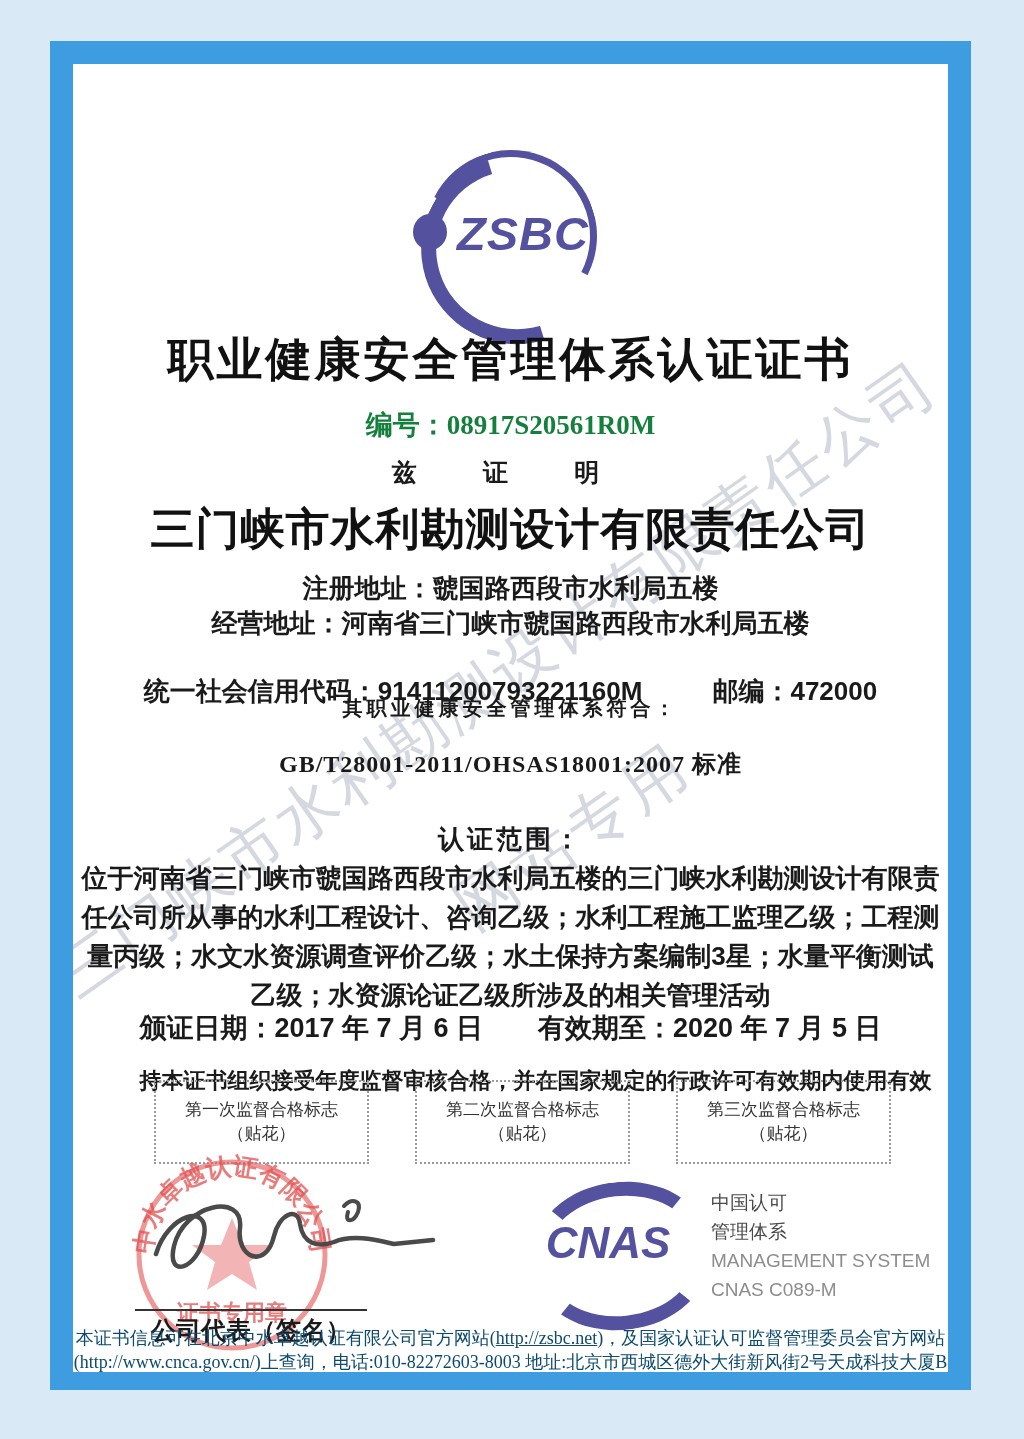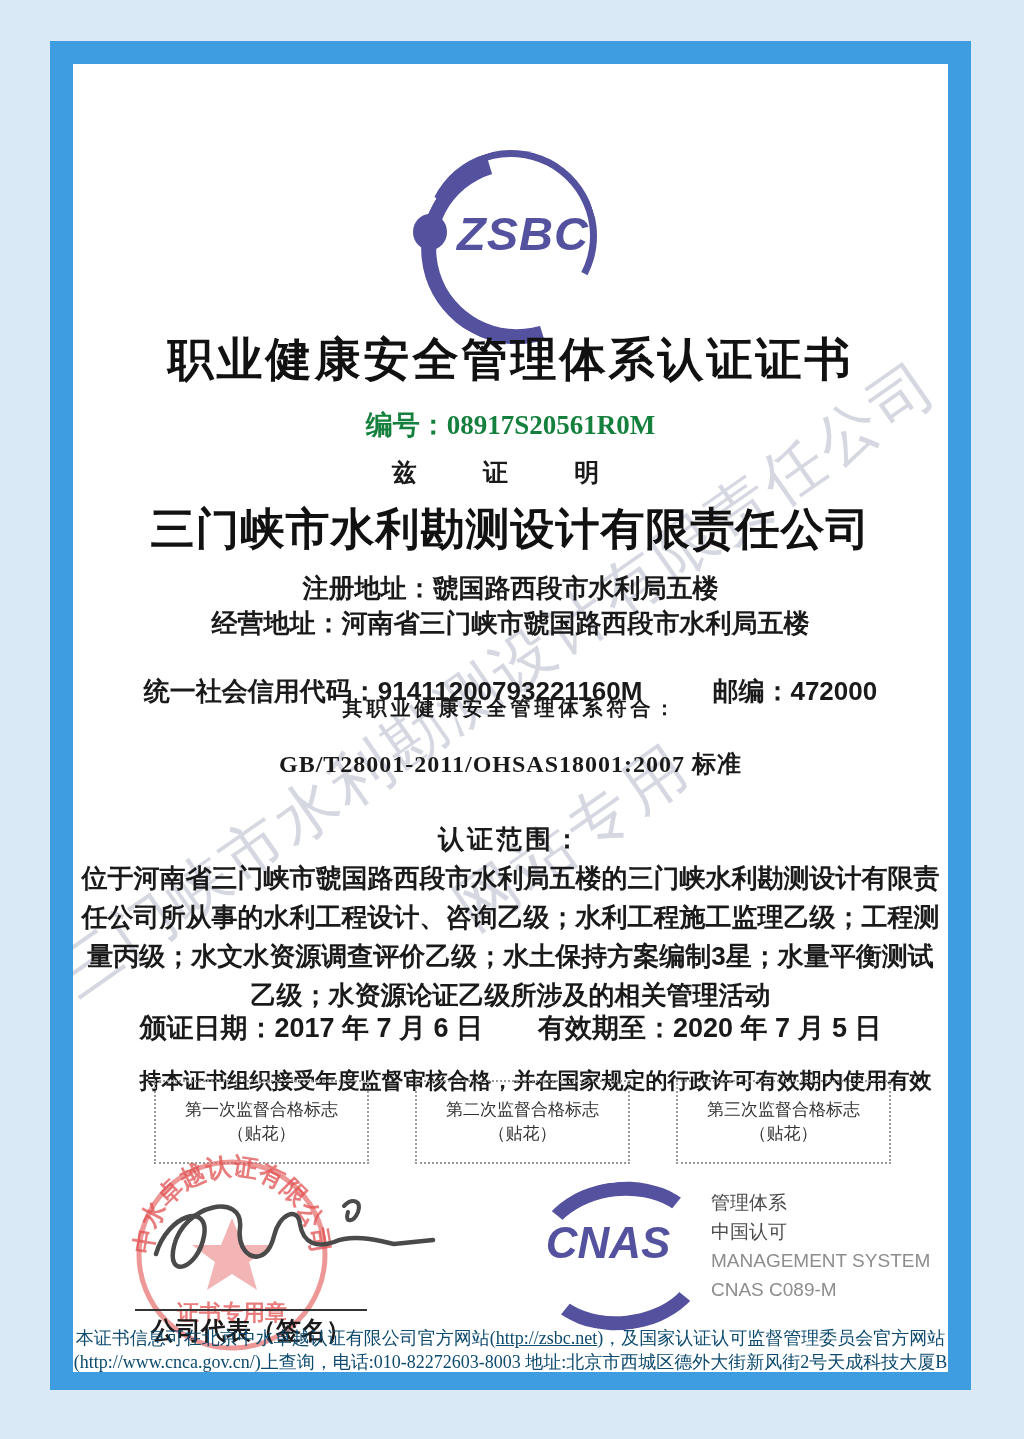--- a/index.html
+++ b/index.html
@@ -191,22 +191,22 @@
 
       <div class="sigline"></div>
       <div class="rep">公司代表（签名）</div>
 
       <div class="cnas-logo">
         <div class="cnas-arc-top"></div>
         <div class="cnas-arc-bot"></div>
         <div class="cnas-text">CNAS</div>
       </div>
       <div class="cnas-caption">
+        <div>中国认可</div>
         <div>管理体系</div>
-        <div>中国认可</div>
         <div class="en">MANAGEMENT SYSTEM</div>
         <div class="en">CNAS C089-M</div>
       </div>
 
       <div class="footer">
         <div>
           <span>本证书信息可在北京中水卓越认证有限公司官方网站(</span><span class="lnk">http://zsbc.net</span><span>)，及国家认证认可监督管理委员会官方网站</span>
         </div>
         <div>(http://www.cnca.gov.cn/)上查询，电话:010-82272603-8003 地址:北京市西城区德外大街新风街2号天成科技大厦B座7001-7004</div>
       </div>

